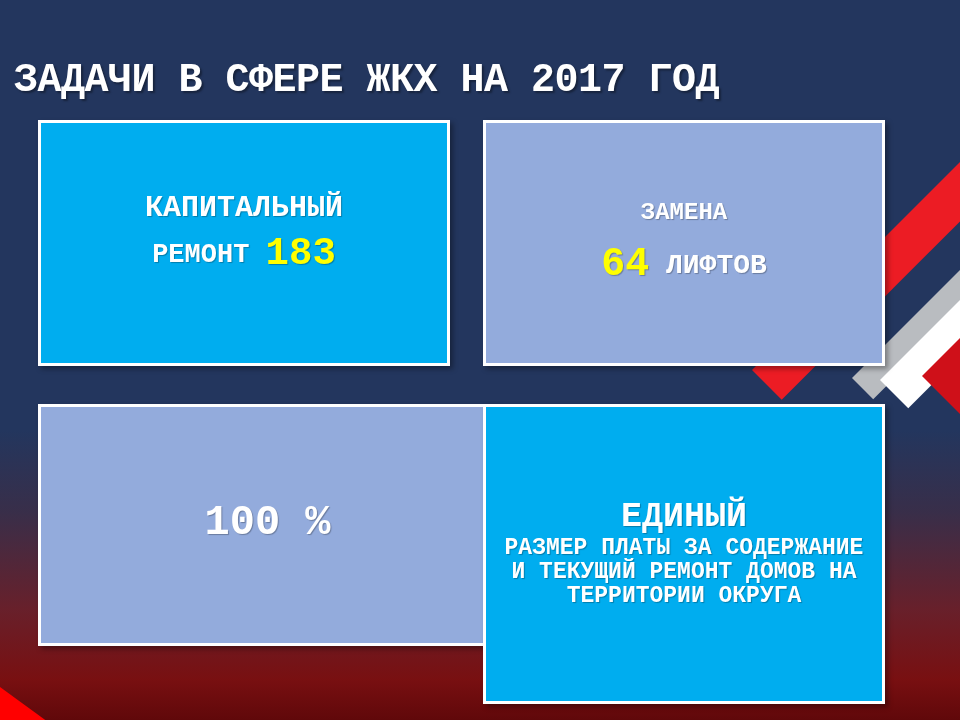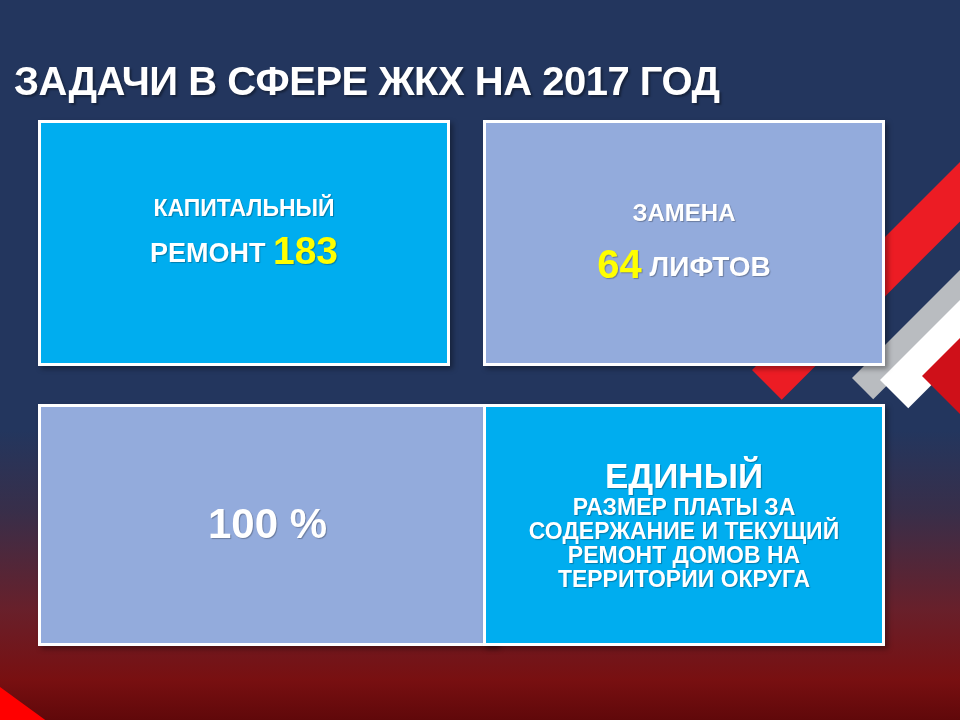--- a/index.html
+++ b/index.html
@@ -14,20 +14,21 @@
     overflow: hidden;
     font-family: "Liberation Sans", sans-serif;
   }
 
   #slide {
     position: relative;
     width: 960px;
     height: 720px;
     overflow: hidden;
     background: #4c1d95;
+    font-family: Liberation Mono, monospace;
   }
 
   
   .bg-base {
     position: absolute;
     inset: 0;
     background: #23365e;
   }
   .bg-bottom-glow {
     position: absolute;
@@ -128,38 +129,38 @@
     color: #ffffff;
     font-weight: bold;
     text-transform: uppercase;
     line-height: 1.04;
     text-shadow: 1px 1px 1px rgba(0,0,0,0.28);
   }
   .hl { color: #ffff00; }
 
   
   #box1 { left: 38px;  top: 120px; width: 412px; height: 246px; }
-  #box1 .l1 { font-size: 23px; margin-bottom: 10px; }
+  #box1 .l1 { font-size: 30px; margin-bottom: 10px; }
   #box1 .l2 { font-size: 27px; margin-bottom: 18px; }
   #box1 .l2 .hl { font-size: 39px; vertical-align: -2px; }
   #box1 .l3 { font-size: 27px; }
 
   
   #box2 { left: 483px; top: 120px; width: 402px; height: 246px; }
   #box2 .l1 { font-size: 24px; margin-bottom: 18px; }
   #box2 .l2 { font-size: 28px; }
   #box2 .l2 .hl { font-size: 40px; vertical-align: -2px; }
 
   
   #box3 { left: 38px;  top: 404px; width: 459px; height: 242px; }
   #box3 .l1 { font-size: 42px; margin-bottom: 3px; }
   #box3 .l2 { font-size: 27px; }
 
   
-  #box4 { left: 483px; top: 404px; width: 402px; height: 242px; }
+  #box4 { left: 483px; top: 404px; width: 402px; height: 300px; }
   #box4 .l1 { font-size: 35px; margin-bottom: 1px; }
   #box4 .l2 { font-size: 23px; }
 </style>
 </head>
 <body>
 
 <div id="slide">
 
   <div class="bg-base"></div>
 

